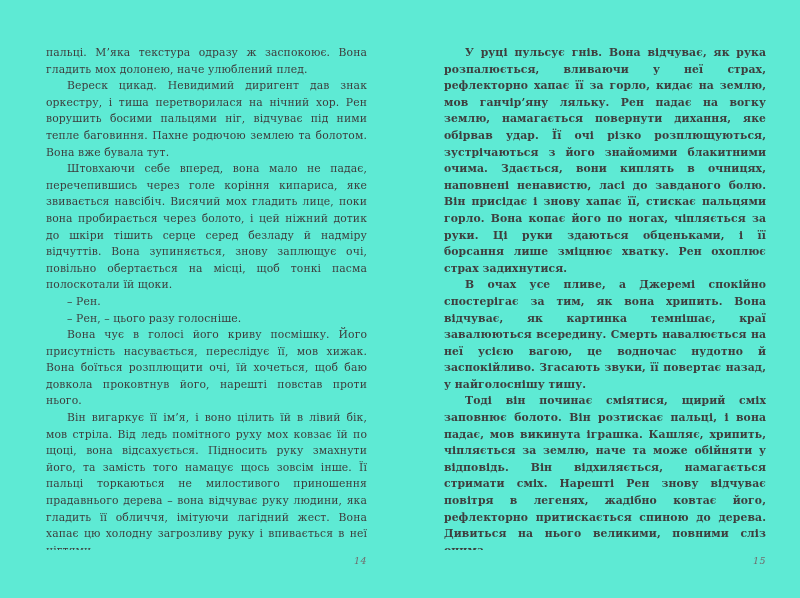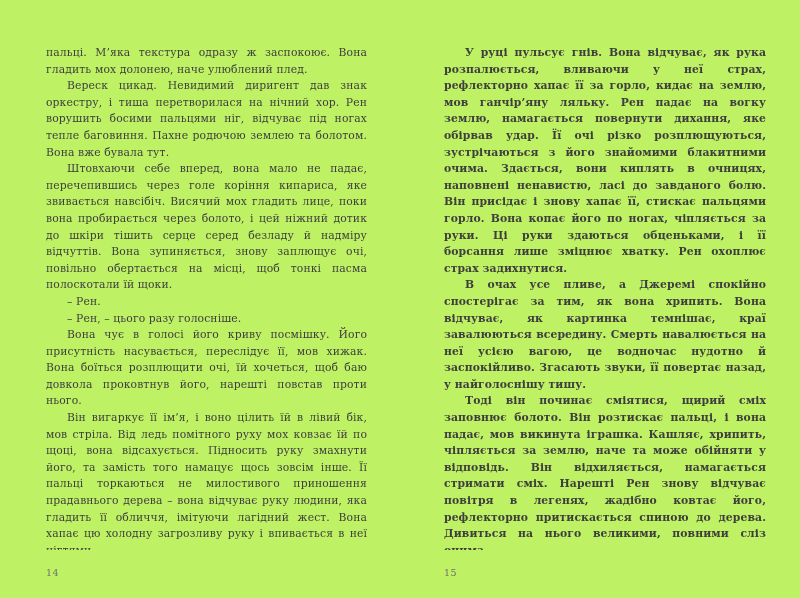--- a/index.html
+++ b/index.html
@@ -7,21 +7,21 @@
     padding: 0;
     width: 800px;
     height: 598px;
     background: #ffffff;
     overflow: hidden;
   }
   .spread {
     position: relative;
     width: 800px;
     height: 598px;
-    background: #bef264;
+    background: #5eead4;
     font-family: "DejaVu Serif", "Liberation Serif", serif;
   }
   .text-block {
     position: absolute;
     top: 45px;
     height: 505px;
     overflow: hidden;
     color: #3e3e3e;
     font-size: 10.8px;
     line-height: 16.6px;
@@ -33,40 +33,41 @@
   .text-left  { left: 46px;  width: 321px; }
   .text-right { left: 444px; width: 322px; font-weight: bold; }
   .text-block p {
     margin: 0;
     padding: 0;
   }
   .text-block p.indent { text-indent: 21px; }
   .text-block p.italic { font-style: italic; }
   .page-number {
     position: absolute;
-    top: 566px;
+    top: 554px;
     height: 14px;
     color: #6f6f6f;
     font-size: 9.5px;
     line-height: 14px;
-    text-align: left;
+    text-align: right;
     letter-spacing: 0.5px;
+    font-style: italic;
   }
   .page-number-left  { left: 46px;  width: 321px; }
   .page-number-right { left: 444px; width: 322px; }
 </style>
 </head>
 <body>
 
 <div class="spread">
 
   <section>
     <div class="text-block text-left" id="left-text">
         <p class="">пальці. М’яка текстура одразу ж заспокоює. Вона гладить мох долонею, наче улюблений плед.</p>
-        <p class="indent">Вереск цикад. Невидимий диригент дав знак оркестру, і тиша перетворилася на нічний хор. Рен ворушить босими пальцями ніг, відчуває під ногах тепле баговиння. Пахне родючою землею та болотом. Вона вже бувала тут.</p>
+        <p class="indent">Вереск цикад. Невидимий диригент дав знак оркестру, і тиша перетворилася на нічний хор. Рен ворушить босими пальцями ніг, відчуває під ними тепле баговиння. Пахне родючою землею та болотом. Вона вже бувала тут.</p>
         <p class="indent">Штовхаючи себе вперед, вона мало не падає, перечепившись через голе коріння кипариса, яке звивається навсібіч. Висячий мох гладить лице, поки вона пробирається через болото, і цей ніжний дотик до шкіри тішить серце серед безладу й надміру відчуттів. Вона зупиняється, знову заплющує очі, повільно обертається на місці, щоб тонкі пасма полоскотали їй щоки.</p>
         <p class="indent">– Рен.</p>
         <p class="indent">– Рен, – цього разу голосніше.</p>
         <p class="indent">Вона чує в голосі його криву посмішку. Його присутність насувається, переслідує її, мов хижак. Вона боїться розплющити очі, їй хочеться, щоб баю довкола проковтнув його, нарешті повстав проти нього.</p>
         <p class="indent">Він вигаркує її ім’я, і воно цілить їй в лівий бік, мов стріла. Від ледь помітного руху мох ковзає їй по щоці, вона відсахується. Підносить руку змахнути його, та замість того намацує щось зовсім інше. Її пальці торкаються не милостивого приношення прадавнього дерева – вона відчуває руку людини, яка гладить її обличчя, імітуючи лагідний жест. Вона хапає цю холодну загрозливу руку і впивається в неї нігтями.</p>
       </div>
     <div class="page-number page-number-left">14</div>
   </section>
 
   <section>

